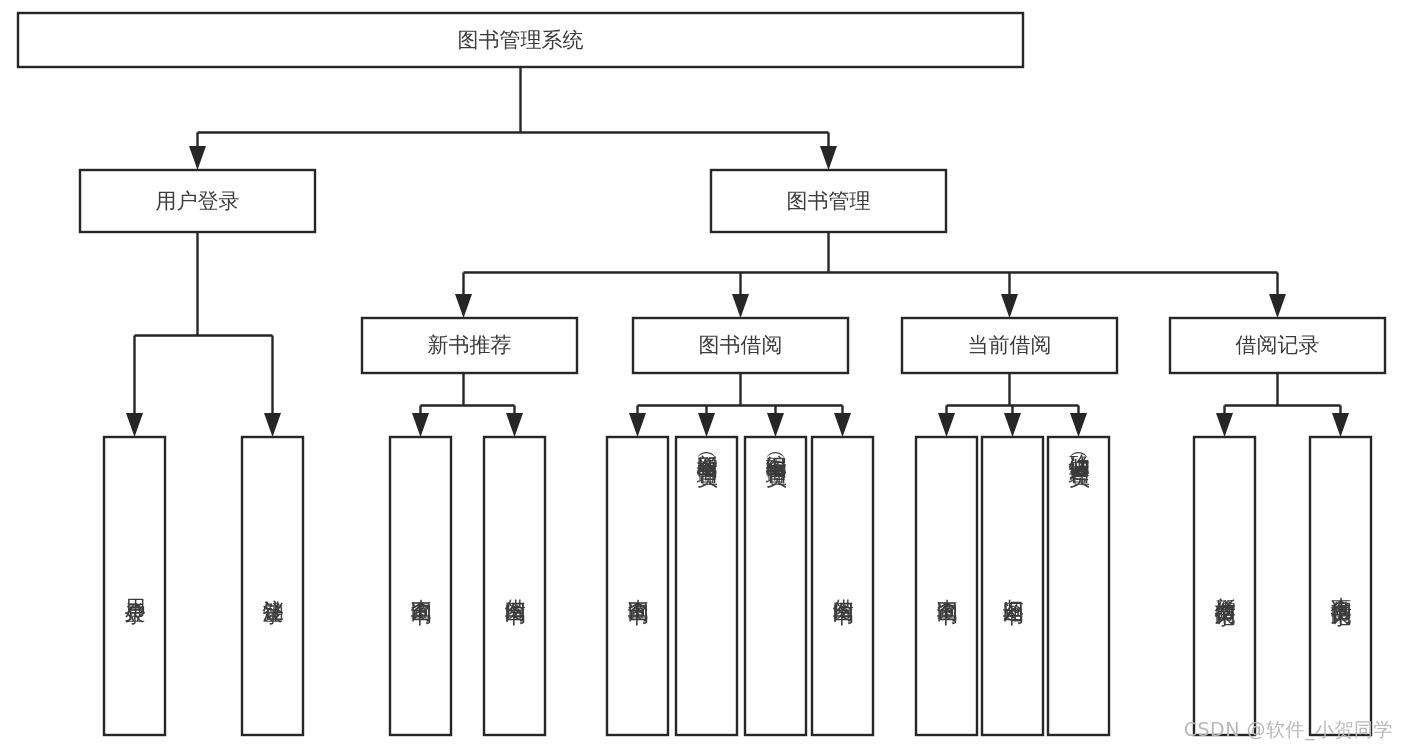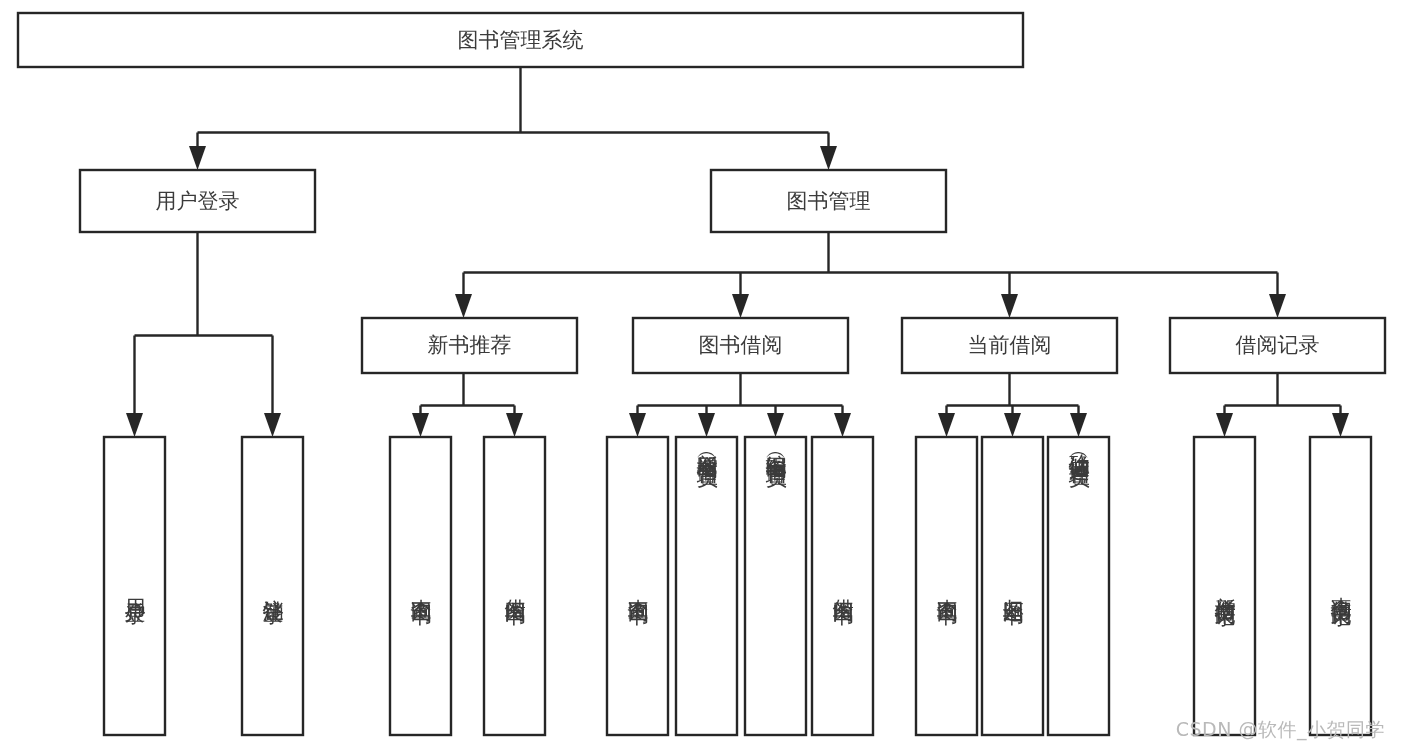--- a/index.html
+++ b/index.html
@@ -60,21 +60,21 @@
     text-orientation: upright;
     font-family: "DejaVu Sans", "Liberation Sans", sans-serif;
     font-size: 21px;
     line-height: 1.32;
     letter-spacing: 2px;
     color: #3b3b3b;
     white-space: nowrap;
   }
   .watermark {
     position: absolute;
-    right: 20px;
+    right: 12px;
     bottom: 4px;
     font-family: "DejaVu Sans", "Liberation Sans", sans-serif;
     font-size: 19px;
     color: #b9b9b9;
     letter-spacing: 0.5px;
     white-space: nowrap;
   }
 </style>
 </head>
 <body>

